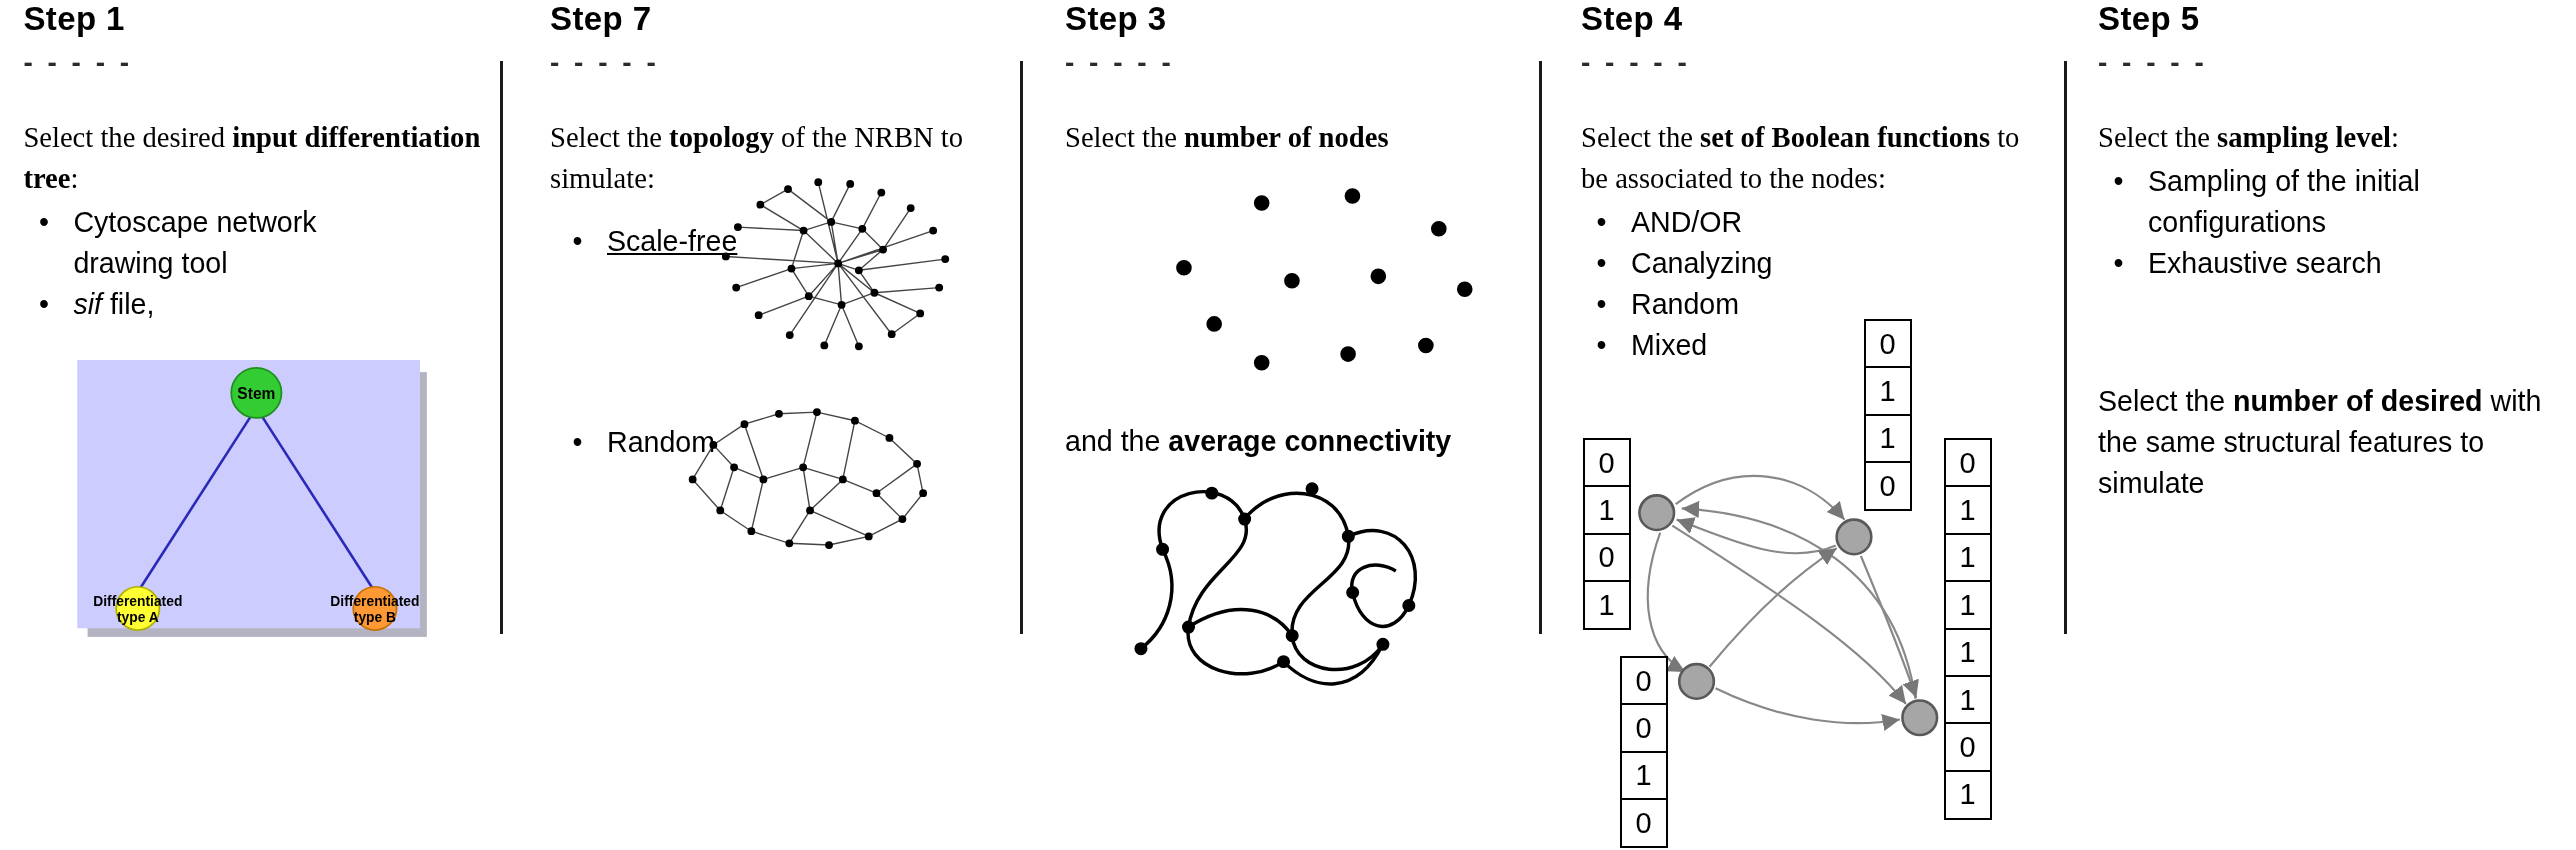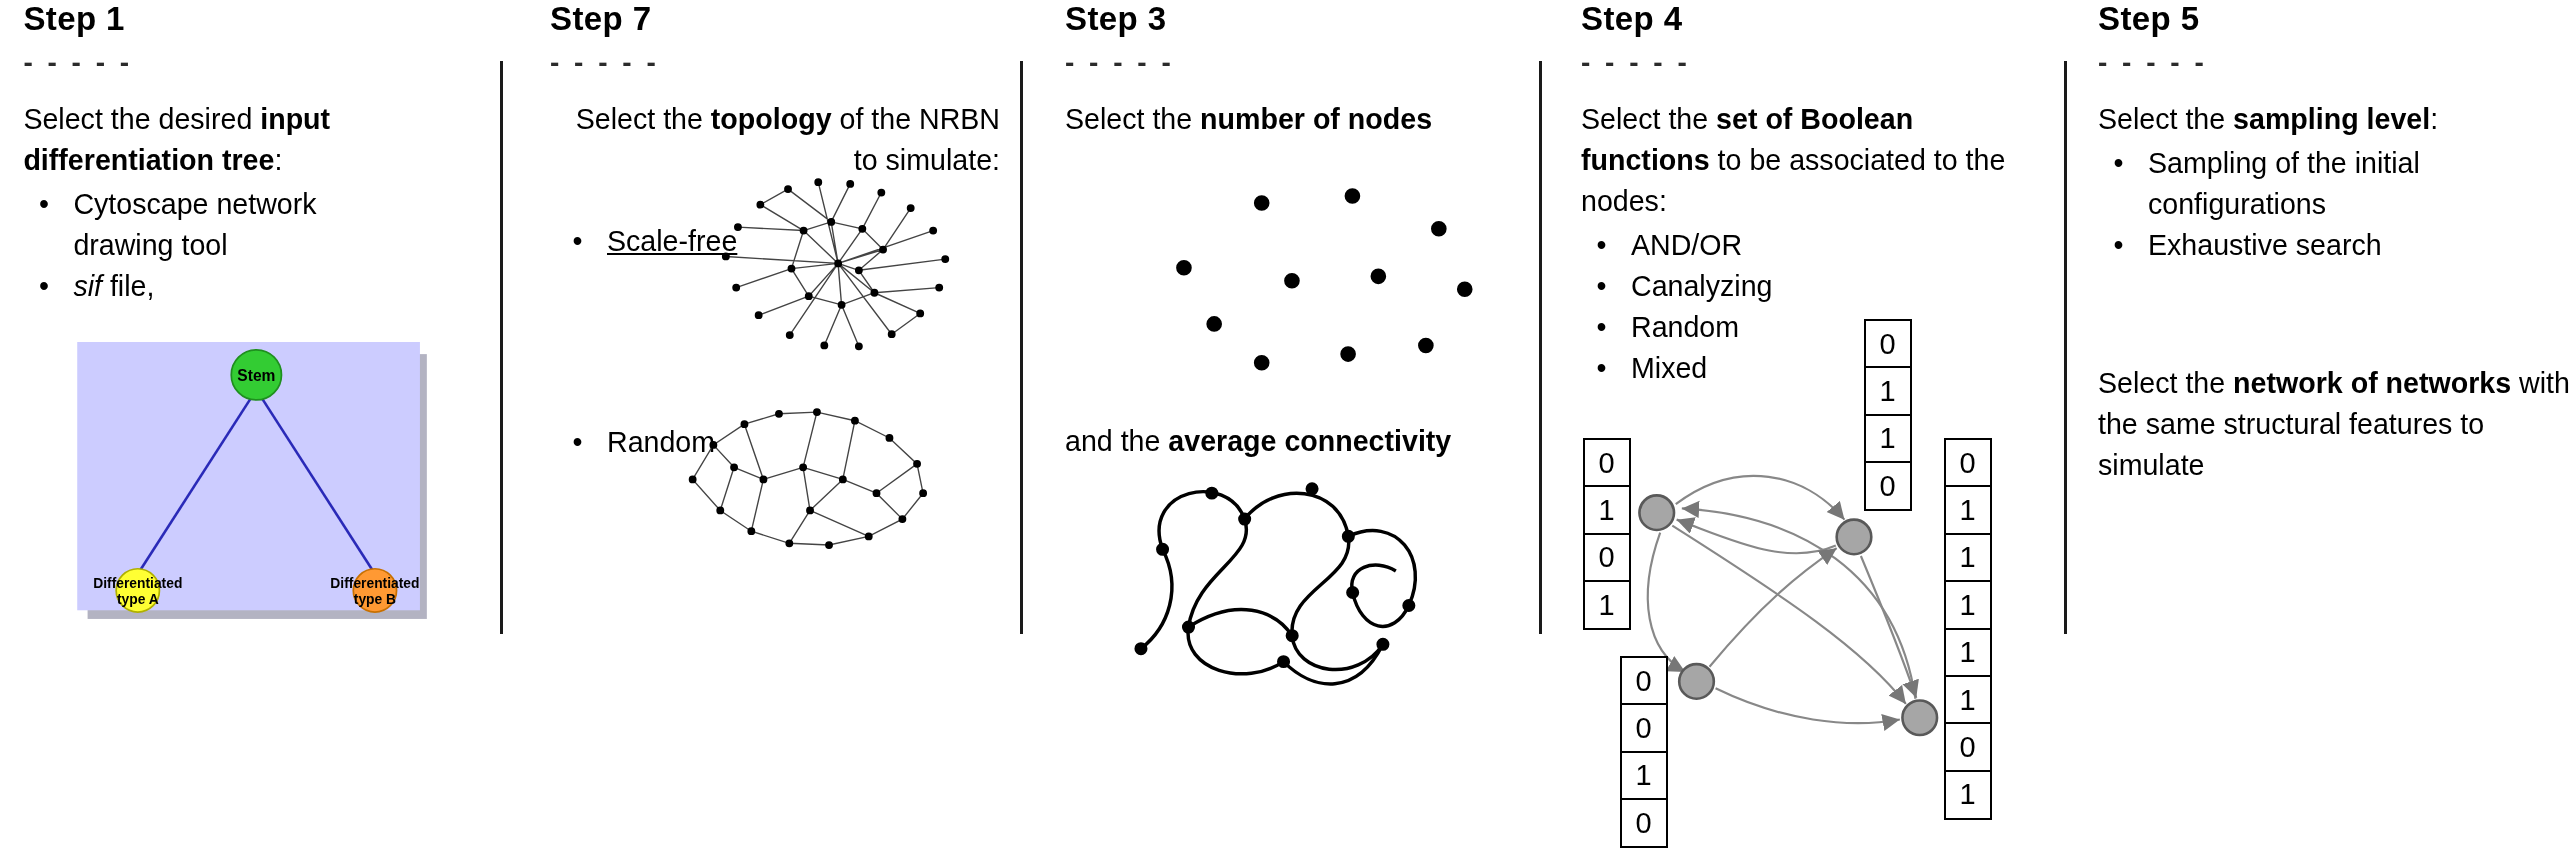--- a/index.html
+++ b/index.html
@@ -11,24 +11,24 @@
   #col1 { left:23.4px;  width:472px; }
   #col2 { left:550px; width:472px; }
   #col3 { left:1065px; width:472px; }
   #col4 { left:1581px; width:481px; }
   #col5 { left:2098px; width:478px; }
 
   .col h2 { font-size:33px; font-weight:bold; letter-spacing:0.4px; }
   .dashes { font-size:28px; font-weight:bold; letter-spacing:3.5px; color:#2b2b2b; margin-top:8.7px; }
 
   .intro { font-size:28.6px; line-height:41px; }
-  .flow  { margin-top:20px; }
+  .flow  { margin-top:38px;font-family:Liberation Serif, serif; }
   .abs   { position:absolute; margin:0; }
 
-  #col2 .intro { max-width:450px;text-align:right; }
+  #col2 .intro { max-width:450px; }
   #col4 .intro { max-width:450px; }
   #col5 .second { max-width:472px; }
 
   .bullets { list-style:none; margin-top:3.5px; }
   .bullet  { position:relative; padding-left:50px; font-size:28.6px; line-height:41px; }
   .bullet::before { content:"•"; position:absolute; left:15.6px; }
   .abs.bullet { position:absolute; }
   #col1 .bullet { max-width:394px; }
 
   .divider { position:absolute; top:61px; height:573px; width:2.6px; background:#1a1a1a; }
@@ -200,17 +200,17 @@
   <div class="divider" id="div4"></div>
 
   <section class="col" id="col5">
     <h2>Step 5</h2>
     <div class="dashes">- - - - -</div>
     <p class="intro flow"><span>Select the </span><b>sampling level</b><span>:</span></p>
     <ul class="bullets">
         <li class="bullet">Sampling of the initial configurations</li>
         <li class="bullet">Exhaustive search</li>
       </ul>
-    <p class="intro second" style="margin-top:97px;"><span>Select the </span><b>network of networks</b><span> with the same structural features to simulate</span></p>
+    <p class="intro second" style="margin-top:97px;"><span>Select the </span><b>number of desired</b><span> with the same structural features to simulate</span></p>
   </section>
 
 </div>
 
 
 </body></html>

